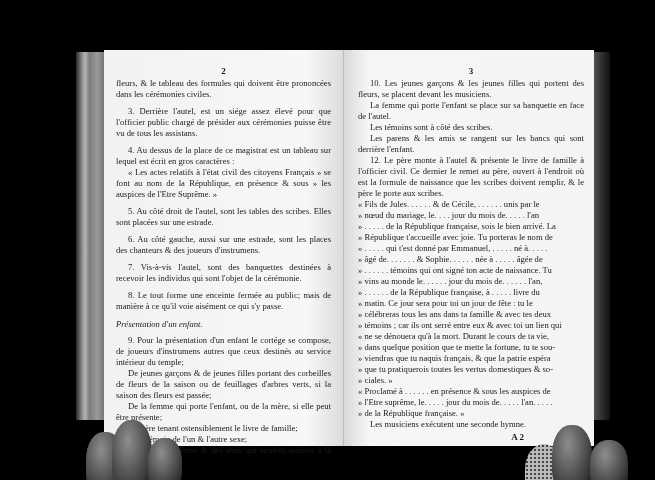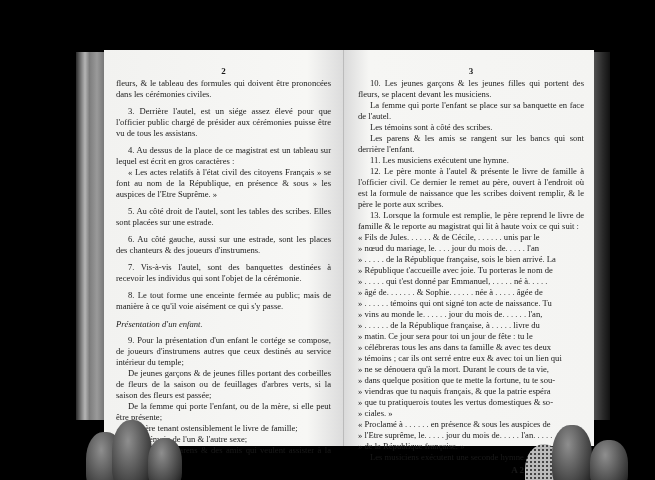--- a/index.html
+++ b/index.html
@@ -43,23 +43,21 @@
   <p class="p indent">D'un témoin de l'un &amp; l'autre sexe;</p>
   <p class="p indent">Et enfin des parens &amp; des amis qui veulent assister à la cérémonie.</p>
 </div>
 
 <div class="page page-right">
   <div class="pageno">3</div>
   <p class="p indent">10. Les jeunes garçons &amp; les jeunes filles qui portent des fleurs, se placent devant les musiciens.</p>
   <p class="p indent">La femme qui porte l'enfant se place sur sa banquette en face de l'autel.</p>
   <p class="p indent">Les témoins sont à côté des scribes.</p>
   <p class="p indent">Les parens &amp; les amis se rangent sur les bancs qui sont derrière l'enfant.</p>
-  <p class="p indent">11. Les musiciens exécutent une hymne.</p>
   <p class="p indent">12. Le père monte à l'autel &amp; présente le livre de famille à l'officier civil. Ce dernier le remet au père, ouvert à l'endroit où est la formule de naissance que les scribes doivent remplir, &amp; le père le porte aux scribes.</p>
-  <p class="p indent">13. Lorsque la formule est remplie, le père reprend le livre de famille &amp; le reporte au magistrat qui lit à haute voix ce qui suit :</p>
   <div>
     <p class="p">« Fils de Jules. . . . . . &amp; de Cécile, . . . . . . unis par le</p>
     <p class="p">» nœud du mariage, le. . . . jour du mois de. . . . . l'an</p>
     <p class="p">» . . . . . de la République française, sois le bien arrivé. La</p>
     <p class="p">» République t'accueille avec joie. Tu porteras le nom de</p>
     <p class="p">» . . . . . qui t'est donné par Emmanuel, . . . . . né à. . . . .</p>
     <p class="p">» âgé de. . . . . . . &amp; Sophie. . . . . . née à . . . . . âgée de</p>
     <p class="p">» . . . . . . témoins qui ont signé ton acte de naissance. Tu</p>
     <p class="p">» vins au monde le. . . . . . jour du mois de. . . . . . l'an,</p>
     <p class="p">» . . . . . . de la République française, à . . . . . livre du</p>

